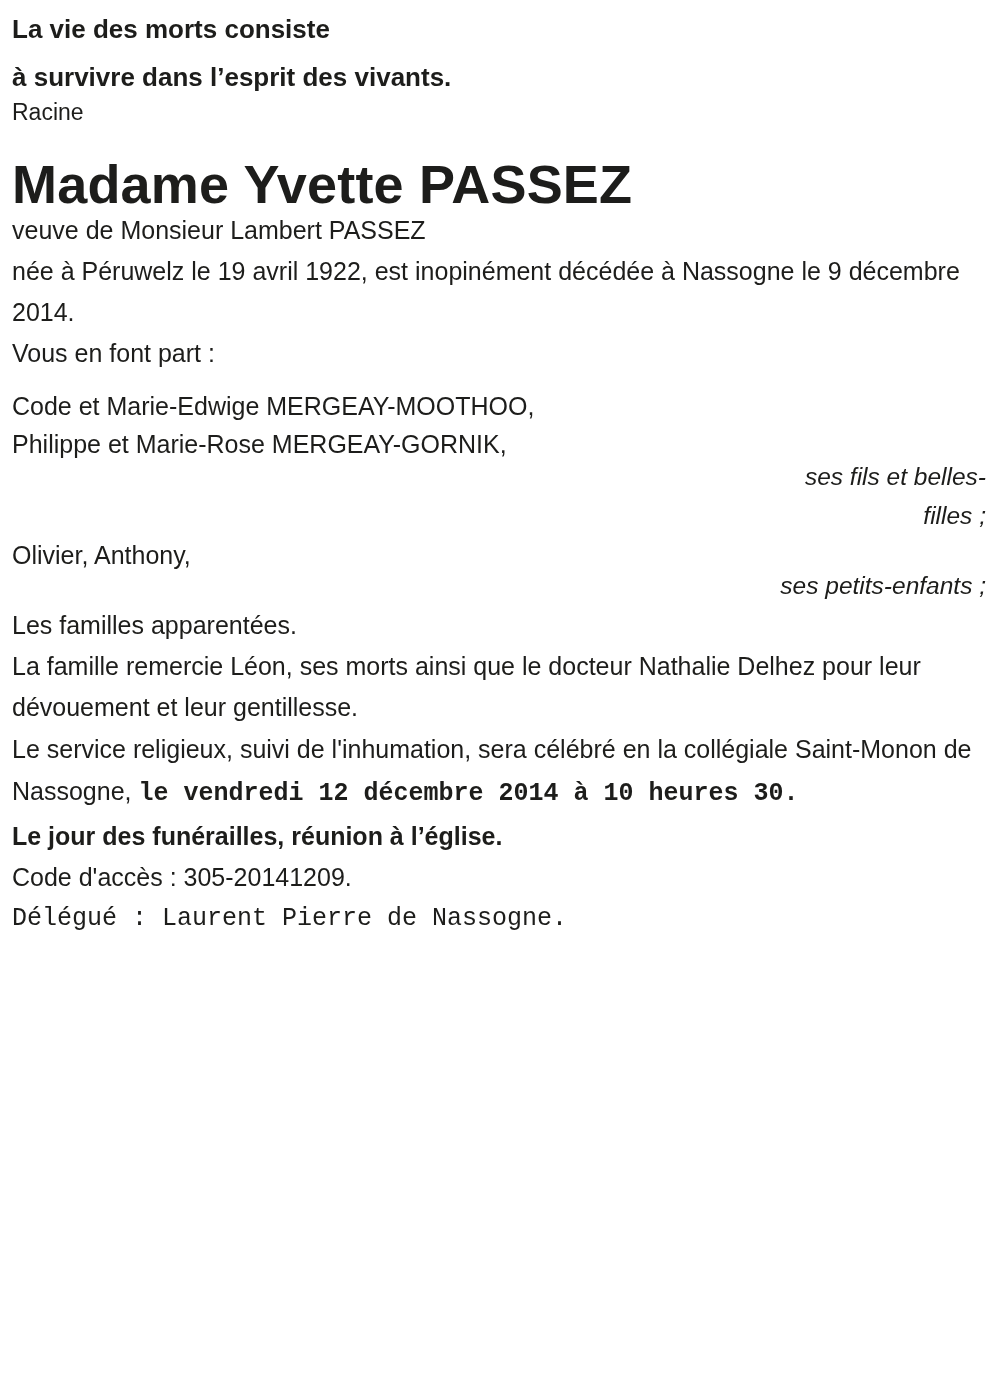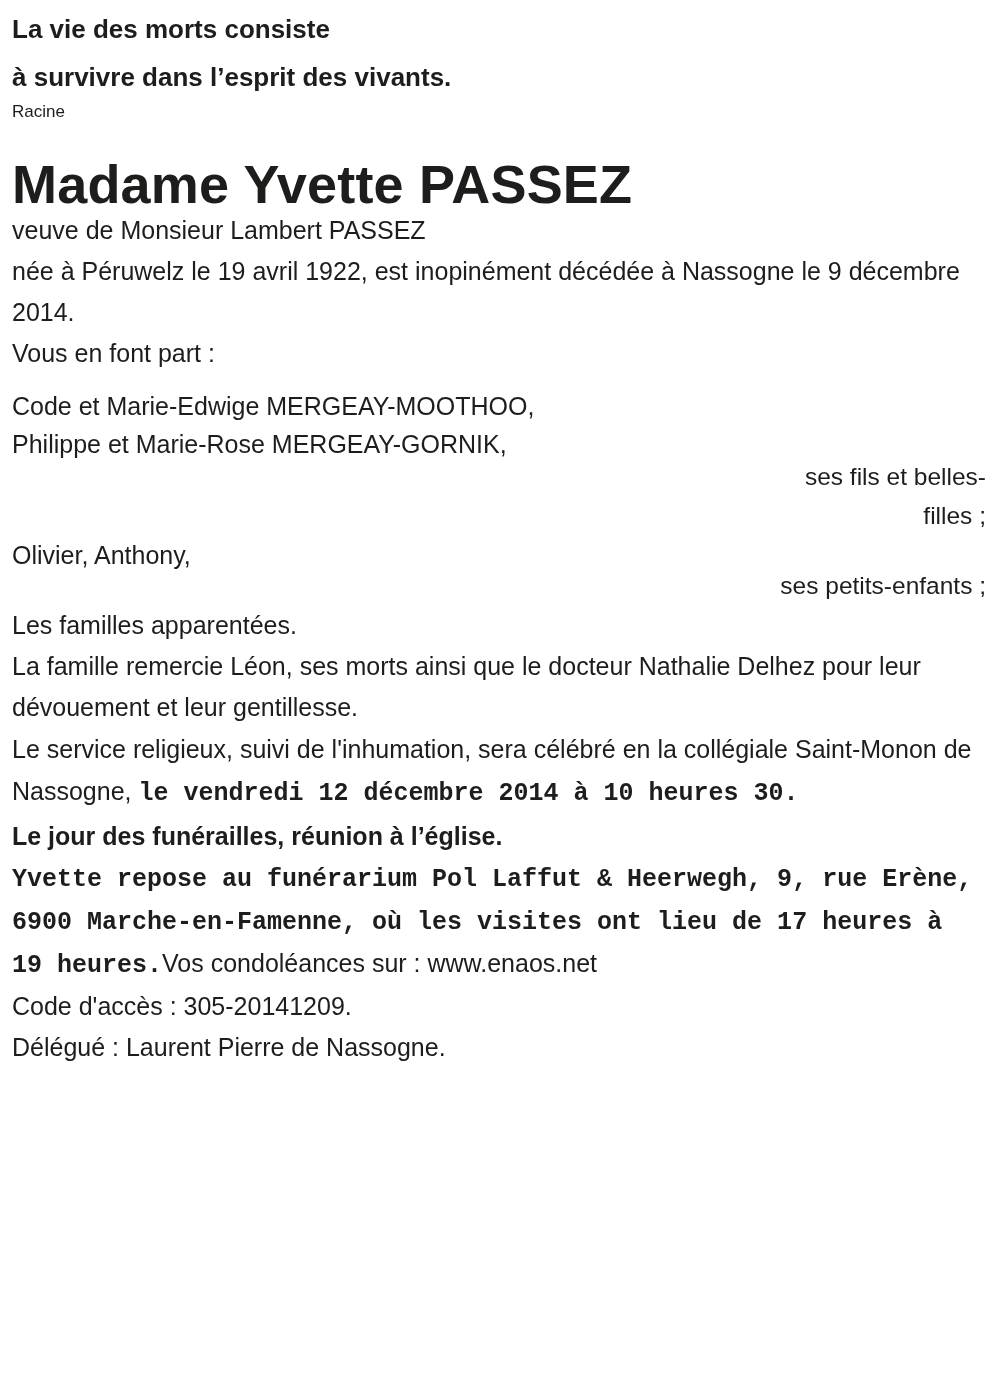--- a/index.html
+++ b/index.html
@@ -23,21 +23,21 @@
 
   .epigraph-line {
     font-size: 26px;
     font-weight: 700;
     line-height: 34px;
   }
   .epigraph-line.second { margin-top: 14px; }
 
   .attribution {
     margin-top: 46px;
-    font-size: 17px;
+    font-size: 23px;
     line-height: 36px;
   }
 
   h1.deceased-name {
     margin: 28px 0 0 0;
     font-size: 54px;
     font-weight: 700;
     line-height: 52px;
     letter-spacing: 0.2px;
   }
@@ -45,20 +45,21 @@
   .relation { margin-top: 42px; }
 
   .life-details { margin-top: 41px; }
 
   .intro { margin-top: 10px; }
 
   .names { margin-top: 13px; }
   .names p { line-height: 38px; }
 
   .role {
+    font-style: italic;
     text-align: right;
     line-height: 39px;
     font-size: 24.5px;
   }
   .role.narrow {
     max-width: 210px;
     margin-left: auto;
     margin-top: -6px;
   }
   .role.wide { margin-top: -10px; }
@@ -78,21 +79,21 @@
     font-weight: 700;
     line-height: 42px;
   }
 
   .repose { margin-top: 8px; }
 
   .access-code { margin-top: 7px; }
 
   .notice { margin-top: 7px; }
 
-  .delegate { margin-top: 42px; }
+  .delegate { margin-top: 42px; font-family: Liberation Mono, monospace; }
 </style>
 </head>
 <body>
 
 <div class="page">
 
   <p class="epigraph-line">La vie des morts consiste</p>
   <p class="epigraph-line second">à survivre dans l’esprit des vivants.</p>
   <p class="attribution">Racine</p>
 
@@ -116,20 +117,19 @@
   <p class="role wide">ses petits-enfants ;</p>
 
   <p class="families">Les familles apparentées.</p>
 
   <p class="thanks">La famille remercie Léon, ses morts ainsi que le docteur Nathalie Delhez pour leur dévouement et leur gentillesse.</p>
 
   <p class="service"><span>Le service religieux, suivi de l'inhumation, sera célébré en la collégiale Saint-Monon de Nassogne, </span><span class="bold">le vendredi 12 décembre 2014 à 10 heures 30.</span></p>
 
   <p class="funeral-meeting">Le jour des funérailles, réunion à l’église.</p>
 
-  <p class="repose"><span class="bold">Yvette repose au funérarium Pol Laffut &amp; Heerwegh, 9, rue Erène, 6900 Marche-en-Famenne, où les visites ont lieu de 17 heures à 19 heures.</span><span>Vos condoléances sur : </span><span>www.enaos.net</span></p>
 
   <p class="access-code">Code d'accès : 305-20141209.</p>
 
 
   <p class="delegate">Délégué : Laurent Pierre de Nassogne.</p>
 
 </div>
 
 </body></html>

